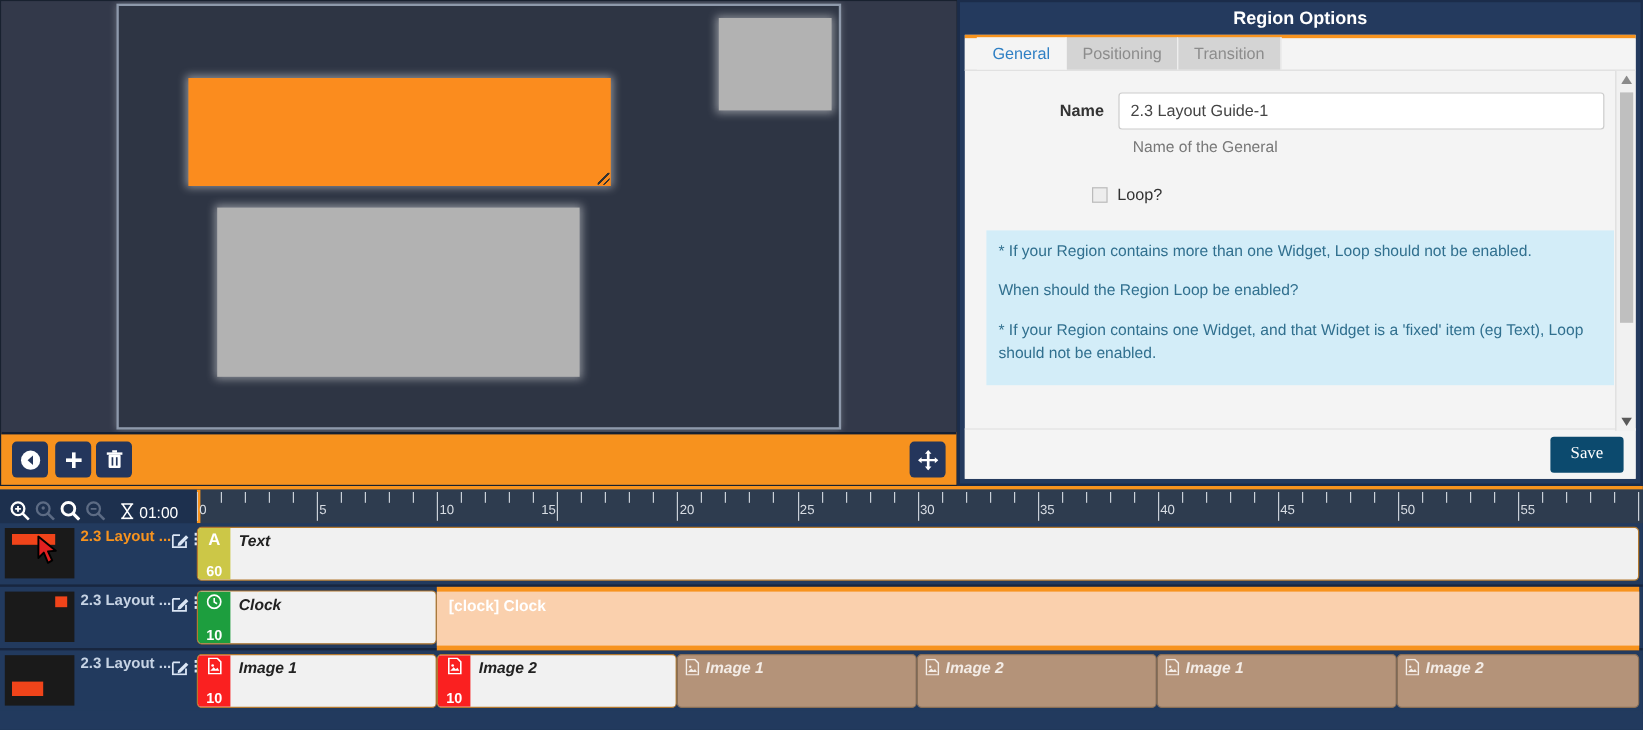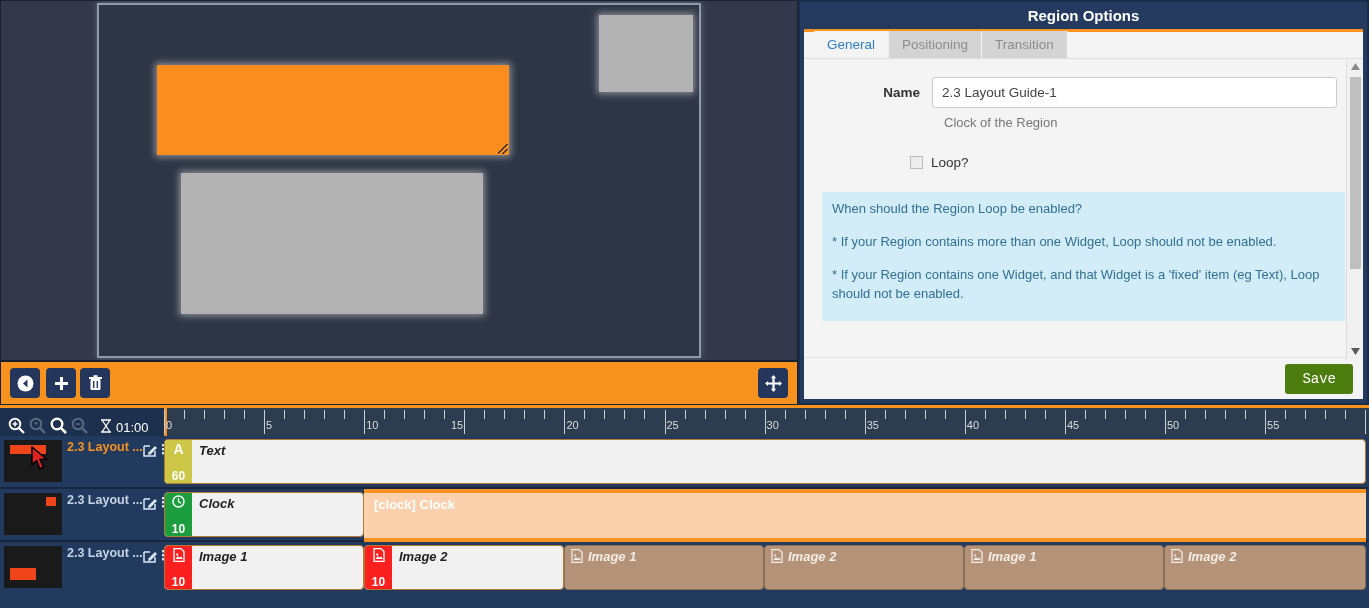--- a/index.html
+++ b/index.html
@@ -156,24 +156,24 @@
     position: absolute; left: 3px; top: 18px; width: 11px; height: 192px;
     background: #bfbfbf; cursor: pointer;
   }
   #ro-footer {
     height: 42px; background: #f4f4f4;
     border-top: 1px solid #e2e2e2;
     display: flex; align-items: center; justify-content: flex-end;
     padding-right: 10px;
   }
   #save-button {
-    background: #4d7c0f; color: #fff;
+    background: #0c4a6e; color: #fff;
     border: none; border-radius: 3px;
     font-size: 14px; padding: 7px 17px; cursor: pointer;
-    font-family: Liberation Mono, monospace;
+    font-family: Liberation Serif, serif;
   }
 
   
   #timeline {
     position: absolute; left: 0; top: 405px; width: 1369px; height: 203px;
     background: #223a5e;
     border-top: 3px solid #f7931e;
   }
   #tl-toolbar {
     position: absolute; left: 0; top: 0; width: 164px; height: 28px;
@@ -333,30 +333,30 @@
         <div class="ro-tab">Positioning</div>
         <div class="ro-tab">Transition</div>
       </div>
 
       <div id="ro-scroll">
 
         <div class="form-row">
           <div class="form-label">Name</div>
           <input class="form-input" type="text" value="2.3 Layout Guide-1" style="">
         </div>
-        <div class="help-text">Clock of the Region</div>
+        <div class="help-text">Name of the General</div>
 
         <div class="cb-row">
           <div class="cb-box"></div>
           <div class="cb-label">Loop?</div>
         </div>
 
         <div id="info-panel">
+          <p>* If your Region contains more than one Widget, Loop should not be enabled.</p>
           <p>When should the Region Loop be enabled?</p>
-          <p>* If your Region contains more than one Widget, Loop should not be enabled.</p>
           <p>* If your Region contains one Widget, and that Widget is a 'fixed' item (eg Text), Loop should not be enabled.</p>
         </div>
 
       </div>
 
       <div id="ro-vscroll">
         <div class="vs-arrow" id="vs-up">
           <svg width="9" height="7" viewBox="0 0 9 7">
               <path d="M4.5 0 L9 7 L0 7 Z" fill="#8a8a8a"></path>
             </svg>

